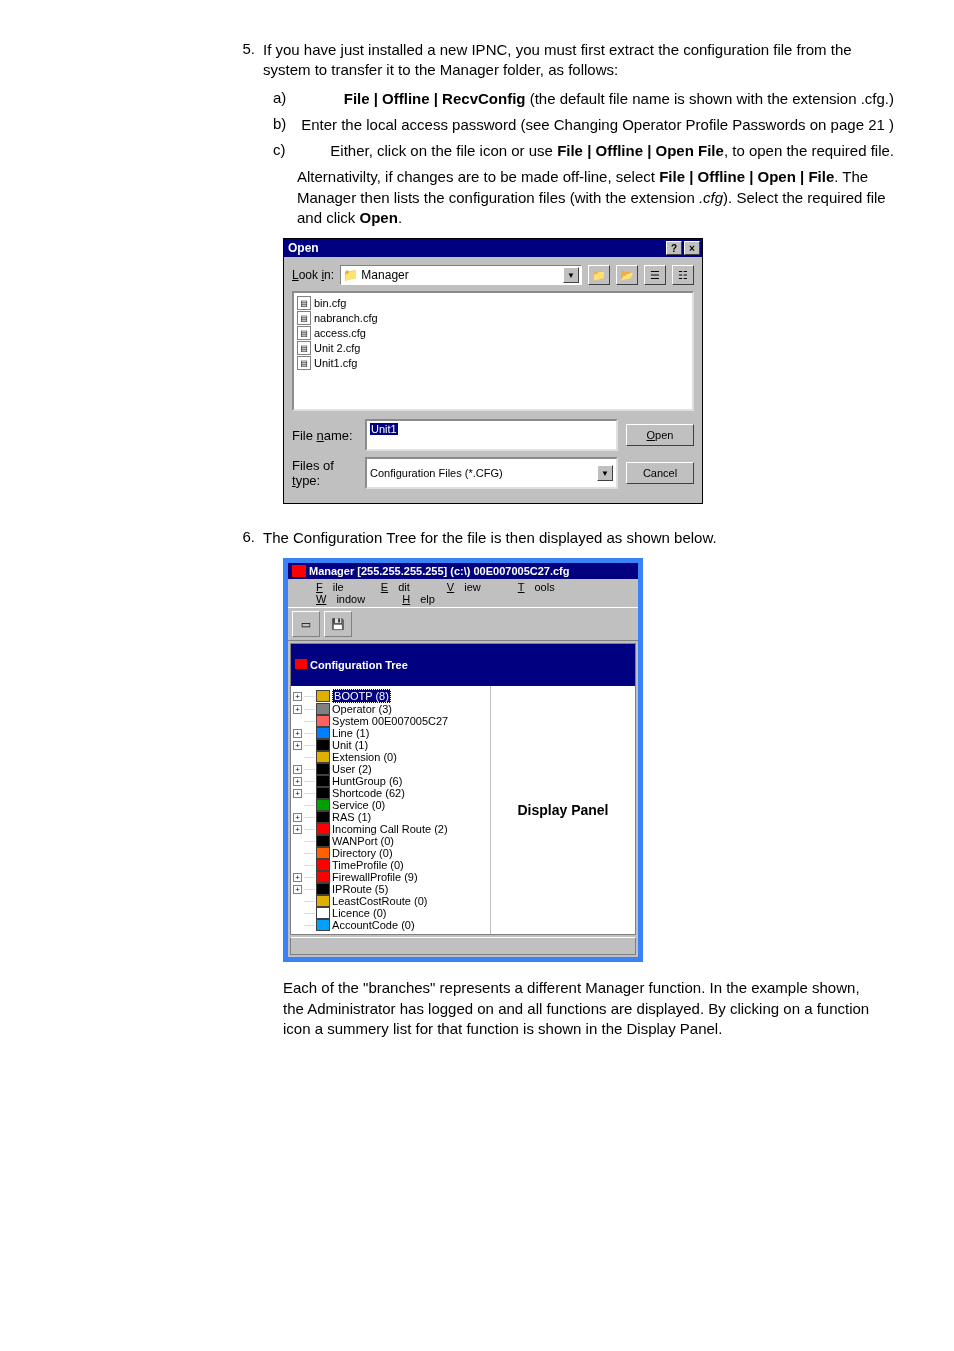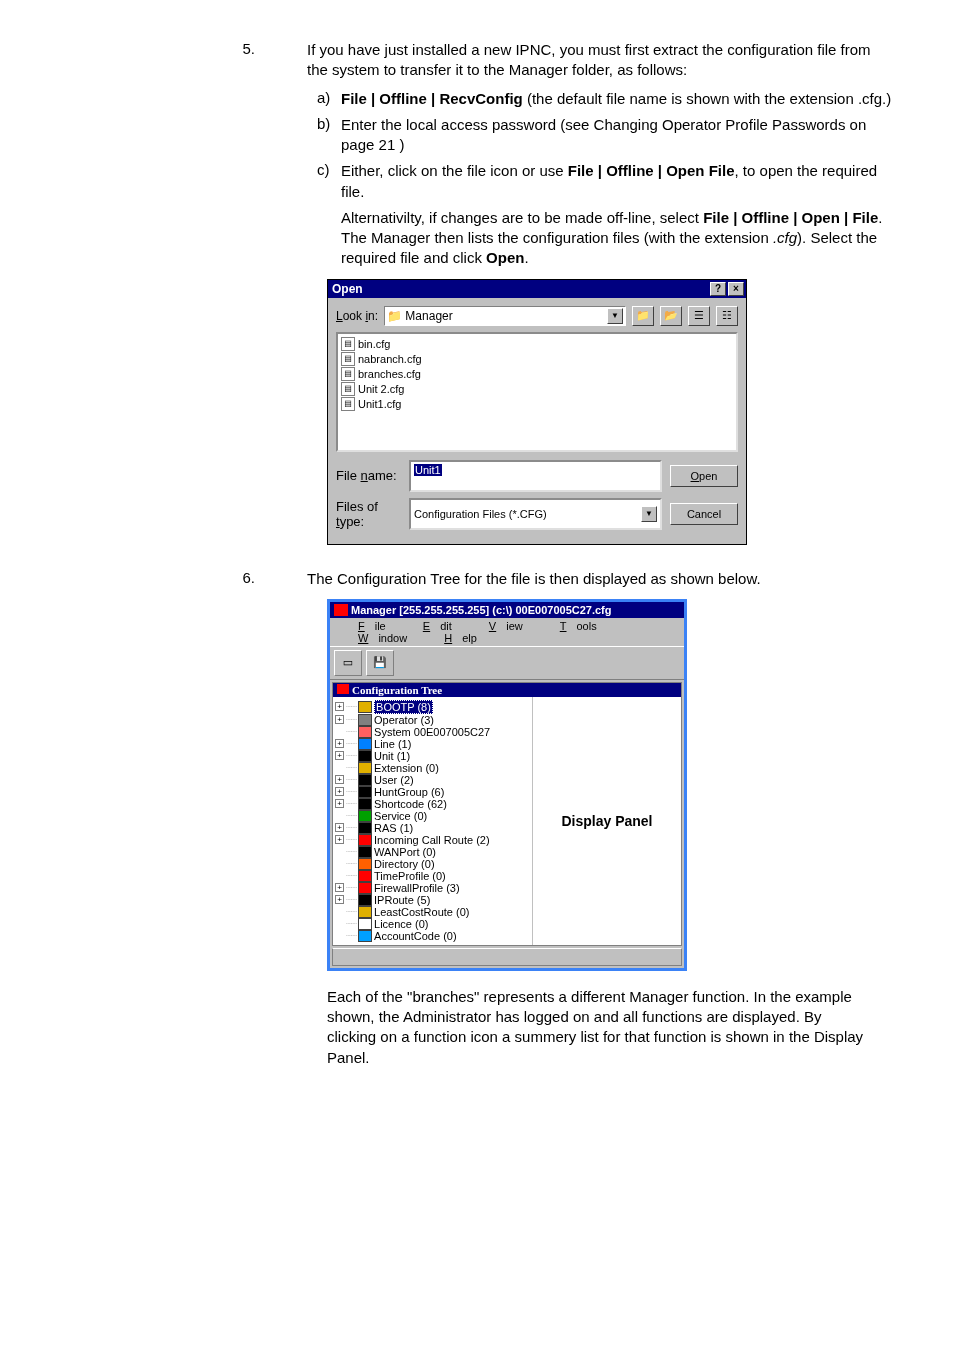--- a/index.html
+++ b/index.html
@@ -2,25 +2,25 @@
 <html><head>
 <meta charset="utf-8">
 <style>
   * { box-sizing: border-box; margin: 0; padding: 0; }
   body { font-family: Arial, sans-serif; font-size: 15px; background: #fff; width: 954px; margin: 0 auto; color: #000; }
   .page { padding: 40px 60px 30px 60px; }
   .header-row { display: flex; justify-content: space-between; font-size: 14px; padding-bottom: 2px; border-bottom: 1px solid #000; margin-bottom: 12px; }
   .main-content { margin-left: 175px; }
   .list-item { display: flex; margin-bottom: 8px; }
   .list-num { width: 28px; flex-shrink: 0; text-align: right; padding-right: 8px; }
-  .list-body { flex: 1; margin-left: 44px; }
+  .list-body { flex: 1; }
   .sub-list { margin-top: 8px; }
   .sub-item { display: flex; margin-bottom: 6px; }
   .sub-letter { width: 28px; flex-shrink: 0; padding-left: 10px; }
-  .sub-body { flex: 1; padding-left: 6px; line-height: 1.35; }
+  .sub-body { flex: 1; padding-left: 6px; line-height: 1.35; text-align: right; }
   .sub-body-cont { margin-left: 34px; line-height: 1.35; margin-bottom: 6px; }
   .img-wrap { margin: 10px 0 16px 20px; }
 
   
   .open-dialog { width: 420px; border: 1px solid #000; font-family: "MS Sans Serif", Tahoma, sans-serif; font-size: 12px; background: #c0c0c0; }
   .open-title { background: #000080; color: #fff; display: flex; justify-content: space-between; align-items: center; padding: 2px 2px 2px 4px; font-weight: bold; font-size: 12px; }
   .title-btns { display: flex; gap: 2px; }
   .title-btn { width: 16px; height: 14px; background: #c0c0c0; border: 1px solid #fff; border-right-color: #404040; border-bottom-color: #404040; color: #000; font-size: 10px; display: flex; align-items: center; justify-content: center; font-weight: bold; }
   .open-body { padding: 8px; }
   .row-look { display: flex; align-items: center; gap: 6px; margin-bottom: 6px; }
@@ -30,29 +30,29 @@
   .filelist { background: #fff; border: 2px inset #dfdfdf; height: 120px; padding: 3px; margin-bottom: 8px; }
   .file-entry { display: flex; align-items: center; gap: 3px; font-size: 11px; padding: 0 0 1px 0; }
   .file-icon { width: 14px; height: 14px; border: 1px solid #808080; background: #fff; display: flex; align-items: center; justify-content: center; font-size: 8px; }
   .row-input { display: flex; align-items: center; gap: 8px; margin-bottom: 6px; }
   .row-input label { width: 65px; font-size: 13px; }
   .txt-input { flex: 1; background: #fff; border: 2px inset #dfdfdf; padding: 2px 3px; font-size: 11px; height: 32px; }
   .sel-hl { background: #000080; color: #fff; padding: 0 1px; }
   .dlg-btn { width: 68px; height: 22px; background: #c0c0c0; border: 1px solid #fff; border-right-color: #404040; border-bottom-color: #404040; font-size: 11px; display: flex; align-items: center; justify-content: center; }
 
   
-  .mgr-window { width: 360px; border: 3px solid #3b82f6; font-family: "MS Sans Serif", Tahoma, sans-serif; font-size: 11px; background: #c0c0c0; }
+  .mgr-window { width: 360px; border: 5px solid #3b82f6; font-family: "MS Sans Serif", Tahoma, sans-serif; font-size: 11px; background: #c0c0c0; }
   .mgr-title { background: #000080; color: #fff; padding: 2px 4px; font-weight: bold; font-size: 11px; display: flex; align-items: center; gap: 3px; }
   .mgr-title-icon { width: 14px; height: 12px; background: #ff0000; display: inline-block; }
   .menubar { background: #c0c0c0; padding: 2px 4px; font-size: 11px; }
   .menubar span { margin-right: 10px; padding-left: 12px; }
   .toolbar { background: #c0c0c0; padding: 3px 4px; border-top: 1px solid #fff; border-bottom: 1px solid #808080; display: flex; gap: 4px; }
   .tool-btn { width: 28px; height: 26px; border: 1px solid #fff; border-right-color: #808080; border-bottom-color: #808080; display: flex; align-items: center; justify-content: center; background: #c0c0c0; }
   .cfg-panel { margin: 2px; border: 1px solid #808080; background: #c0c0c0; }
-  .cfg-title { background: #000080; color: #fff; padding: 1px 4px; font-weight: bold; font-size: 11px; display: flex; align-items: flex-start; gap: 3px; font-family: Liberation Serif, serif; }
+  .cfg-title { background: #000080; color: #fff; padding: 15px 4px; font-weight: bold; font-size: 11px; display: flex; align-items: flex-start; gap: 3px; }
   .cfg-body { display: flex; background: #fff; }
   .tree-pane { width: 200px; border-right: 1px solid #c0c0c0; padding: 3px 2px; font-size: 11px; }
   .display-pane { flex: 1; display: flex; align-items: center; justify-content: center; font-weight: bold; font-size: 14px; color: #000; font-family: Arial, sans-serif; }
   .tree-row { display: flex; align-items: center; gap: 2px; padding: 0; font-size: 11px; white-space: nowrap; }
   .exp-box { width: 9px; height: 9px; border: 1px solid #808080; font-size: 8px; line-height: 7px; text-align: center; background: #fff; }
   .nospace { width: 9px; height: 9px; }
   .tree-conn { color: #c0c0c0; font-size: 10px; letter-spacing: -1px; }
   .node-icon { width: 14px; height: 12px; display: inline-flex; align-items: center; justify-content: center; font-size: 10px; }
   .sel-node { background: #000080; color: #fff; padding: 0 1px; border: 1px dotted #fff; }
   .statusbar { height: 18px; border: 1px solid #808080; border-top-color: #fff; margin: 2px; background: #c0c0c0; }
@@ -121,21 +121,21 @@
                 <div class="file-entry">
                     <span class="file-icon">▤</span>
                     <span>bin.cfg</span>
                   </div>
                 <div class="file-entry">
                     <span class="file-icon">▤</span>
                     <span>nabranch.cfg</span>
                   </div>
                 <div class="file-entry">
                     <span class="file-icon">▤</span>
-                    <span>branches.cfg</span>
+                    <span>access.cfg</span>
                   </div>
                 <div class="file-entry">
                     <span class="file-icon">▤</span>
                     <span>Unit 2.cfg</span>
                   </div>
                 <div class="file-entry">
                     <span class="file-icon">▤</span>
                     <span>Unit1.cfg</span>
                   </div>
               </div>
@@ -275,21 +275,21 @@
                     <div class="tree-row">
                       <span class="nospace"></span>
                       <span class="tree-conn">┈┈</span>
                       <span class="node-icon" style="background: rgb(255, 0, 0); border: 1px solid rgb(64, 64, 64);"></span>
                       <span> TimeProfile (0)</span>
                     </div>
                     <div class="tree-row">
                       <span class="exp-box">+</span>
                       <span class="tree-conn">┈┈</span>
                       <span class="node-icon" style="background: rgb(255, 0, 0); border: 1px solid rgb(64, 64, 64);"></span>
-                      <span> FirewallProfile (3)</span>
+                      <span> FirewallProfile (9)</span>
                     </div>
                     <div class="tree-row">
                       <span class="exp-box">+</span>
                       <span class="tree-conn">┈┈</span>
                       <span class="node-icon" style="background: rgb(0, 0, 0); border: 1px solid rgb(64, 64, 64);"></span>
                       <span> IPRoute (5)</span>
                     </div>
                     <div class="tree-row">
                       <span class="nospace"></span>
                       <span class="tree-conn">┈┈</span>

